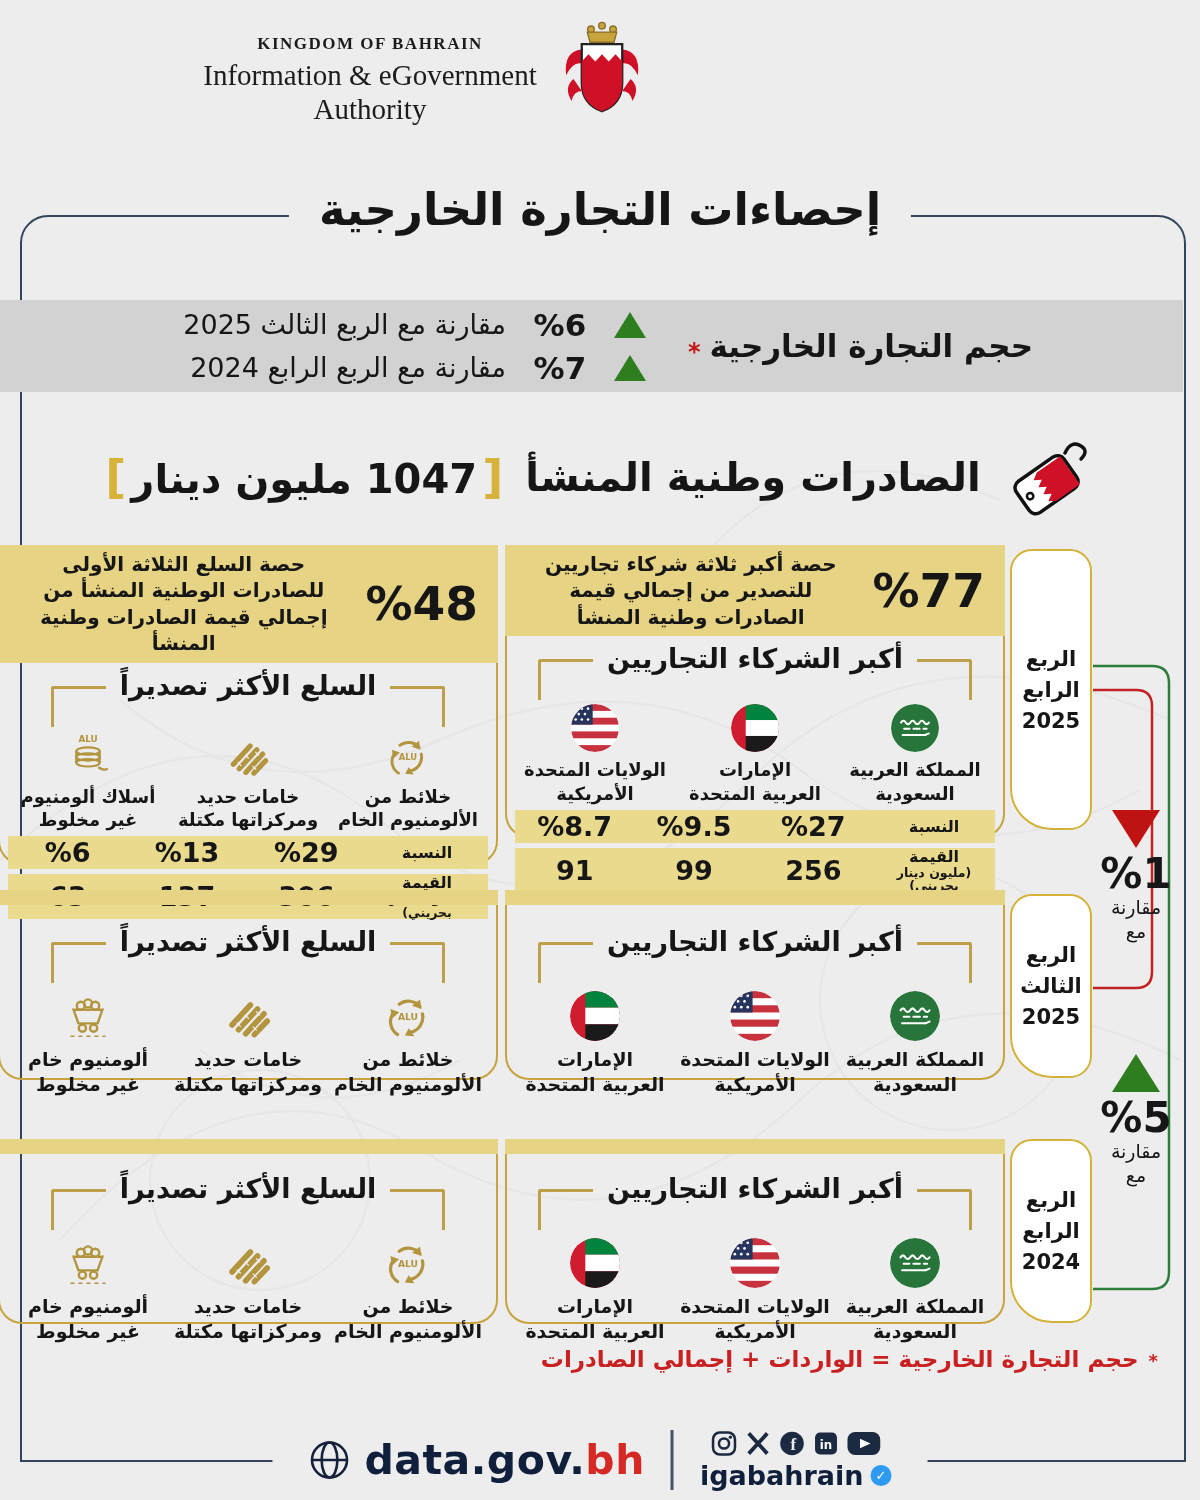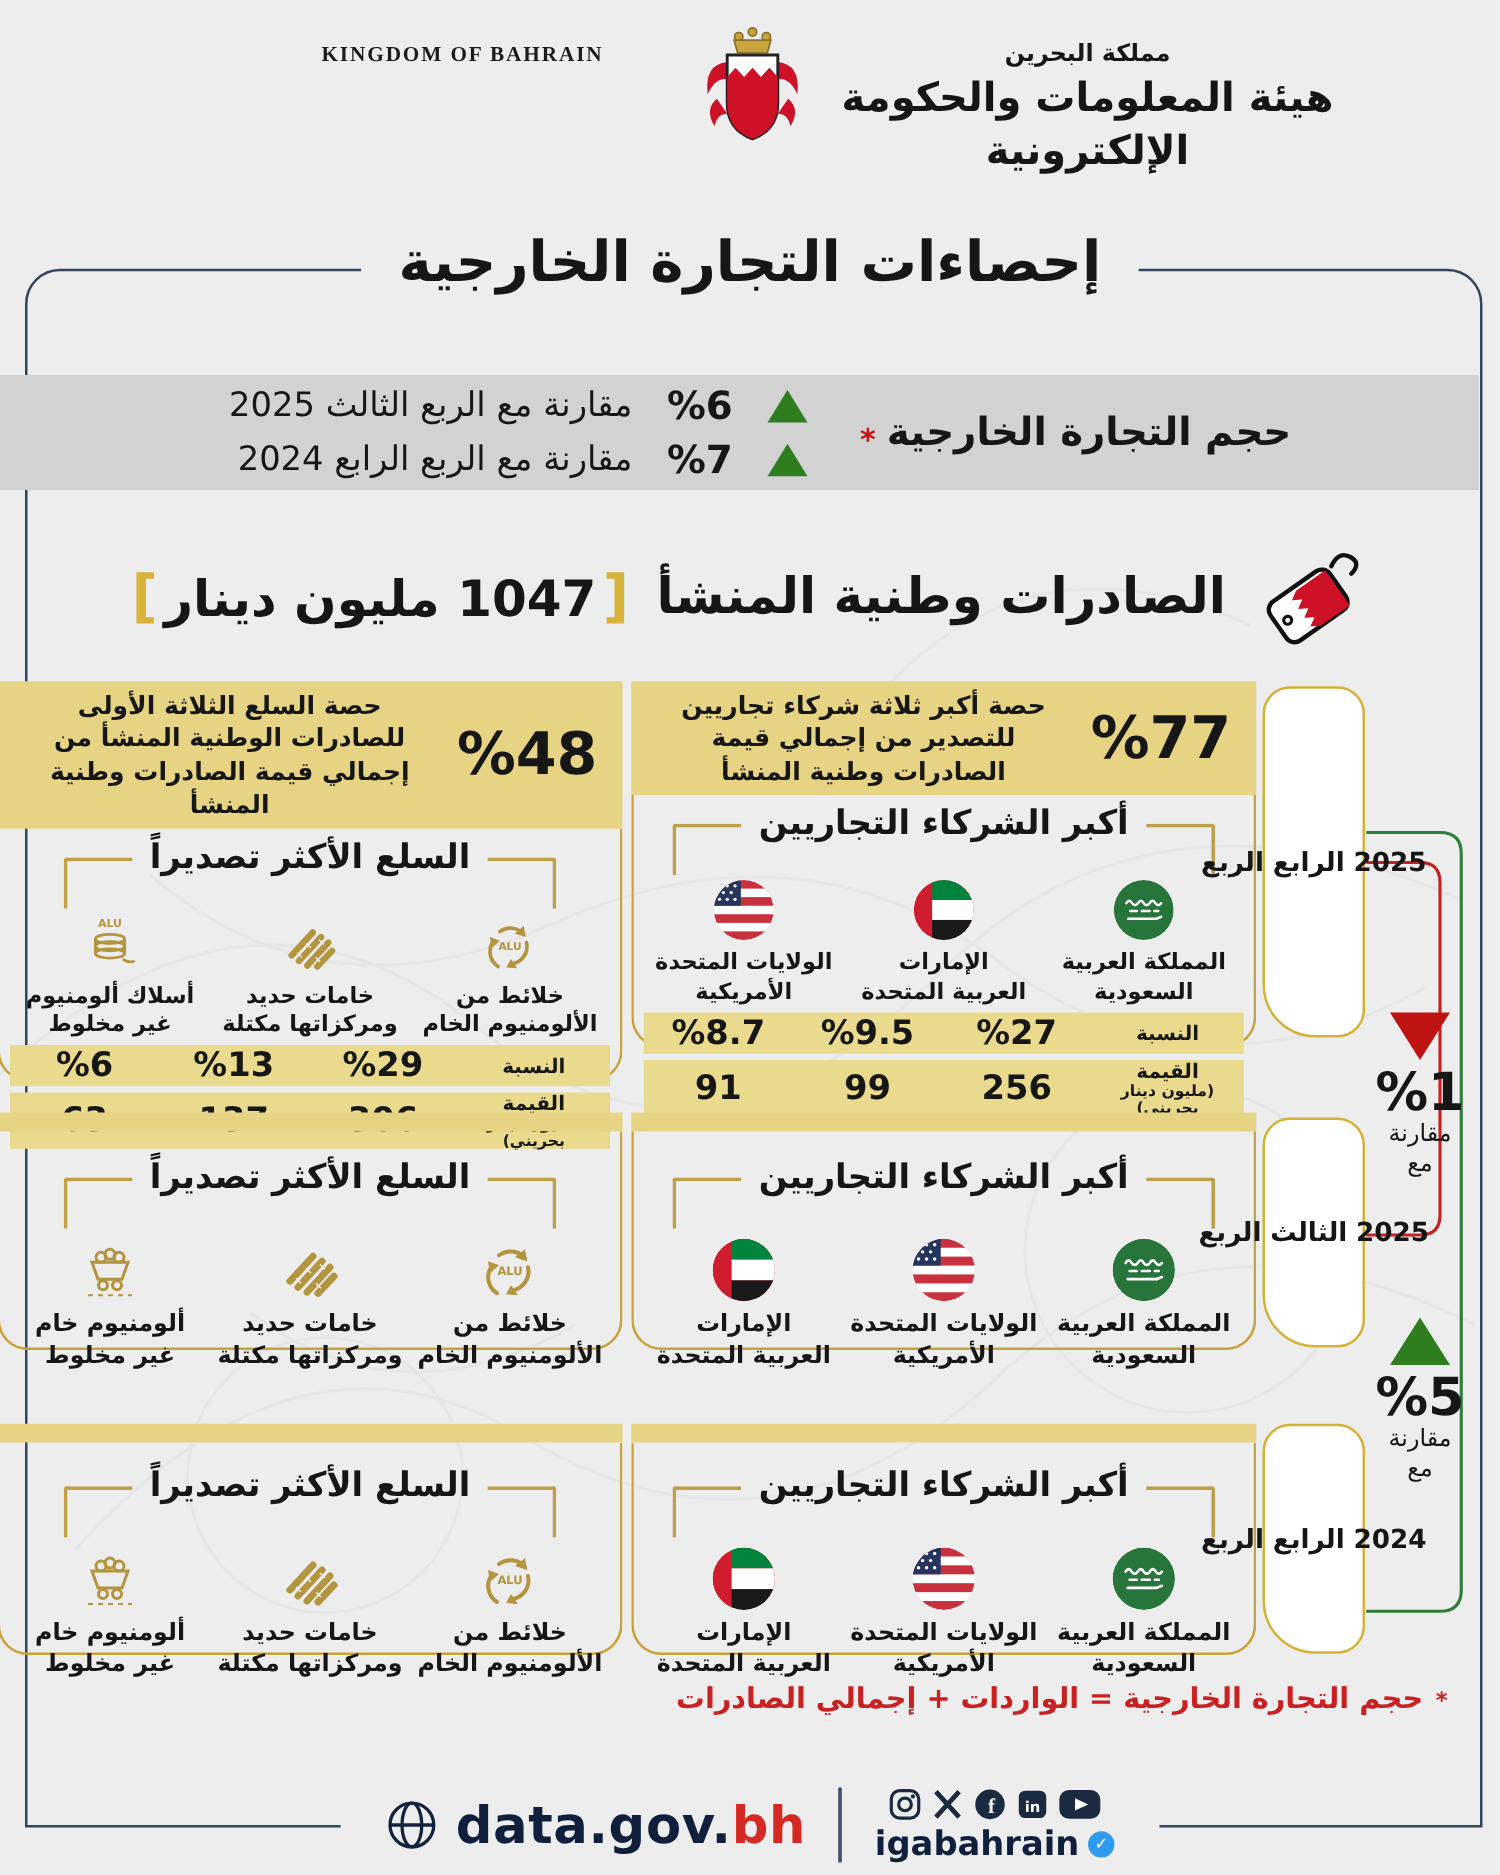--- a/index.html
+++ b/index.html
@@ -79,21 +79,21 @@
   .sec1 .flag,.sec2 .flag{width:50px;height:50px;}
 
   .vrow{display:grid;direction:rtl;grid-template-columns:122px 1fr 1fr 1fr;
         background:#e9da8e;align-items:center;min-height:33px;margin-top:5px;}
   .vrow .rlabel{font-size:16px;font-weight:bold;text-align:center;line-height:1.1;}
   .vrow .rlabel small{font-size:12.5px;display:block;font-weight:bold;}
   .vrow .v{font-size:27px;font-weight:bold;text-align:center;}
 
   
   .qbox{position:absolute;left:1010px;width:82px;background:#fff;border:2.5px solid #d4b238;
-        border-radius:22px 22px 22px 42px;display:flex;flex-direction:row;align-items:center;
+        border-radius:22px 22px 22px 42px;display:flex;flex-direction:column;align-items:center;
         justify-content:center;gap:7px;font-size:21px;font-weight:bold;z-index:2;box-sizing:border-box;}
   .q1{top:549px;height:281px;} .q2{top:894px;height:184px;} .q3{top:1139px;height:184px;}
 
   .connectors{position:absolute;left:0;top:0;width:1200px;height:1500px;z-index:1;pointer-events:none;}
 
   .ind{position:absolute;width:84px;text-align:center;z-index:2;display:flex;
        flex-direction:column;align-items:center;}
   .ind-down{left:1094px;top:810px;}
   .ind-up{left:1094px;top:1054px;}
   .ind .ival{font-size:42px;font-weight:bold;line-height:1.05;margin-top:4px;}
@@ -273,28 +273,28 @@
       <path d="M60 1240 q180 -200 360 -90 q200 120 380 -50 q160 -150 380 -40"></path>
       <path d="M120 700 q140 120 320 40 q200 -90 360 30 q160 120 340 20"></path>
       <path d="M700 560 q120 -140 300 -60 M200 1050 q120 90 260 10"></path>
       <circle cx="950" cy="1000" r="130"></circle>
         <circle cx="260" cy="1180" r="110"></circle>
     </g>
   </svg>
 
   <div class="hdr-en">
     <div class="k">KINGDOM OF BAHRAIN</div>
+    <div class="a">
+      <span>Information &amp; eGovernment</span><br>
+      <span>Authority</span>
+    </div>
   </div>
   <svg class="crest" viewBox="0 0 100 132">
     <use href="#ic-crest"></use>
   </svg>
-  <div class="hdr-ar">
-    <div class="k">مملكة البحرين</div>
-    <div class="a">هيئة المعلومات والحكومة الإلكترونية</div>
-  </div>
 
   <div class="frame"></div>
   <div class="main-title">إحصاءات التجارة الخارجية</div>
 
   <div class="gray-band">
     <div class="band-label">
       <span>حجم التجارة الخارجية</span>
       <span class="ast">*</span>
     </div>
     <div class="band-rows">

